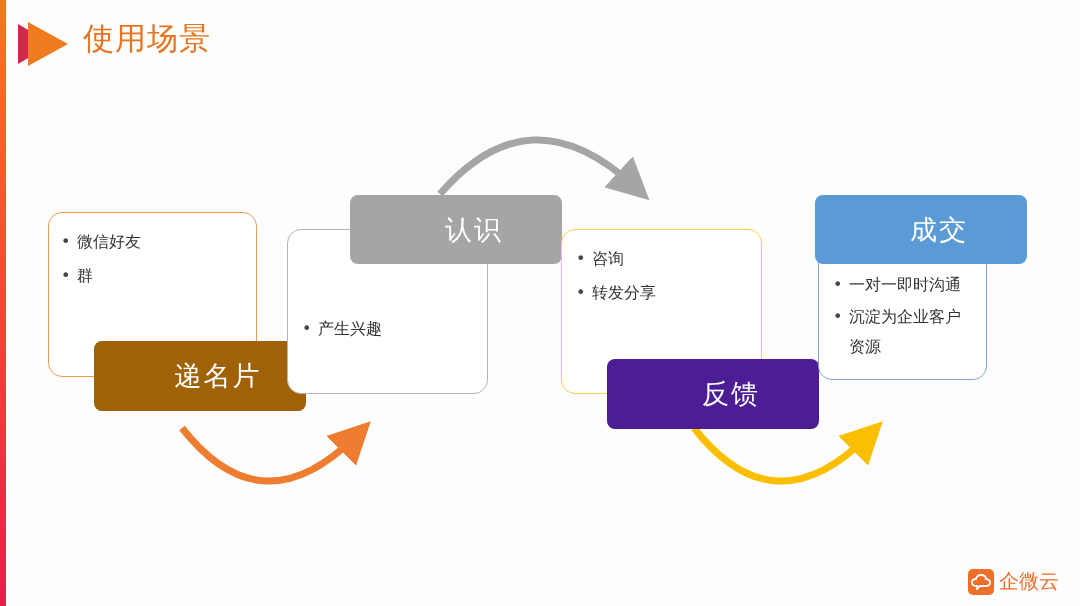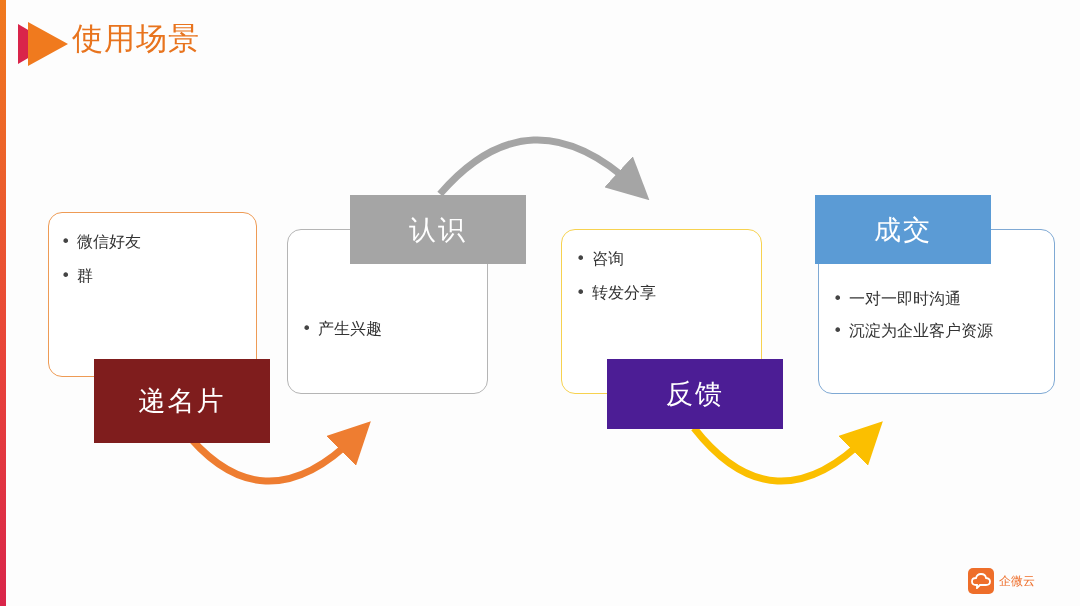--- a/index.html
+++ b/index.html
@@ -1,28 +1,28 @@
 <!DOCTYPE html>
 <html><head>
 <meta charset="utf-8">
 <style>
   html, body { margin:0; padding:0; }
   body { width:1080px; height:606px; position:relative; overflow:hidden; background:#fdfdfd; font-family:"DejaVu Sans","Liberation Sans",sans-serif; }
   .stripe { position:absolute; left:0; top:0; width:6px; height:606px; background:linear-gradient(to bottom,#f07a1e 0%,#e8433a 60%,#d9254a 100%); }
   .title-mark { position:absolute; left:18px; top:20px; width:60px; height:46px; }
-  .title { position:absolute; left:72px; top:18px; font-size:31px; color:#e8741e; letter-spacing:1px; }
+  .title { position:absolute; left:83px; top:18px; font-size:31px; color:#e8741e; letter-spacing:1px; }
   .card { position:absolute; background:#fff; border-radius:14px; border:1px solid; box-sizing:border-box; }
   .card ul { list-style:none; margin:0; padding:0; }
   .card li { position:relative; font-size:16px; color:#333; padding-left:16px; line-height:34px; }
   .card li::before { content:"•"; position:absolute; left:0; top:0; color:#444; }
-  .label { position:absolute; border-radius:0; color:#fff; font-size:27px; display:flex; align-items:center; justify-content:center; letter-spacing:2px; }
+  .label { position:absolute; border-radius:8px; color:#fff; font-size:27px; display:flex; align-items:center; justify-content:center; letter-spacing:2px;padding-left:36px; }
   svg.arrows { position:absolute; left:0; top:0; }
   .logo { position:absolute; left:968px; top:568px; display:flex; align-items:center; }
   .logo-icon { width:26px; height:26px; border-radius:5px; background:#ee6e2a; display:flex; align-items:center; justify-content:center; }
-  .logo-text { margin-left:5px; font-size:12px; color:#ee6e2a; }
+  .logo-text { margin-left:5px; font-size:20px; color:#ee6e2a; }
 </style>
 </head>
 <body>
 
 <div class="stripe"></div>
 
 <svg class="title-mark" viewBox="0 0 60 46">
   <polygon points="0,4 0,44 34,24" fill="#d9254a"></polygon>
   <polygon points="10,2 10,46 50,24" fill="#f07a1e"></polygon>
 </svg>
@@ -44,38 +44,38 @@
   <path d="M440,194 Q530,90 634,186" stroke="#a5a5a5" stroke-width="7" fill="none" marker-end="url(#mG)"></path>
   <path d="M694,428 Q774,530 868,436" stroke="#fbbf00" stroke-width="7" fill="none" marker-end="url(#mY)"></path>
 </svg>
 
 <div class="card" style="left:48px;top:212px;width:209px;height:165px;border-color:#ee9b55;">
   <ul style="padding:12px 0 0 12px;">
     <li>微信好友</li>
     <li>群</li>
   </ul>
 </div>
-<div class="label" style="left:94px;top:359px;width:176px;height:84px;background:#7f1d1d;">递名片</div>
+<div class="label" style="left:94px;top:341px;width:176px;height:70px;background:#a16207;">递名片</div>
 
 <div class="card" style="left:287px;top:229px;width:201px;height:165px;border-color:#b5b5b5;">
   <ul style="padding:82px 0 0 14px;">
     <li>产生兴趣</li>
   </ul>
 </div>
 <div class="label" style="left:350px;top:195px;width:176px;height:69px;background:#a5a5a5;">认识</div>
 
 <div class="card" style="left:561px;top:229px;width:201px;height:165px;border-color:#f7d24f;">
   <ul style="padding:12px 0 0 14px;">
     <li>咨询</li>
     <li>转发分享</li>
   </ul>
 </div>
 <div class="label" style="left:607px;top:359px;width:176px;height:70px;background:#4c1d95;">反馈</div>
 
-<div class="card" style="left:818px;top:229px;width:237px;height:165px;border-color:#7fa9d4;">
+<div class="card" style="left:818px;top:215px;width:169px;height:165px;border-color:#7fa9d4;">
   <ul style="padding:52px 10px 0 14px;">
     <li>一对一即时沟通</li>
     <li style="line-height:30px;">沉淀为企业客户资源</li>
   </ul>
 </div>
 <div class="label" style="left:815px;top:195px;width:176px;height:69px;background:#5b9bd5;">成交</div>
 
 <div class="logo">
   <div class="logo-icon">
     <svg width="20" height="16" viewBox="0 0 20 16">

